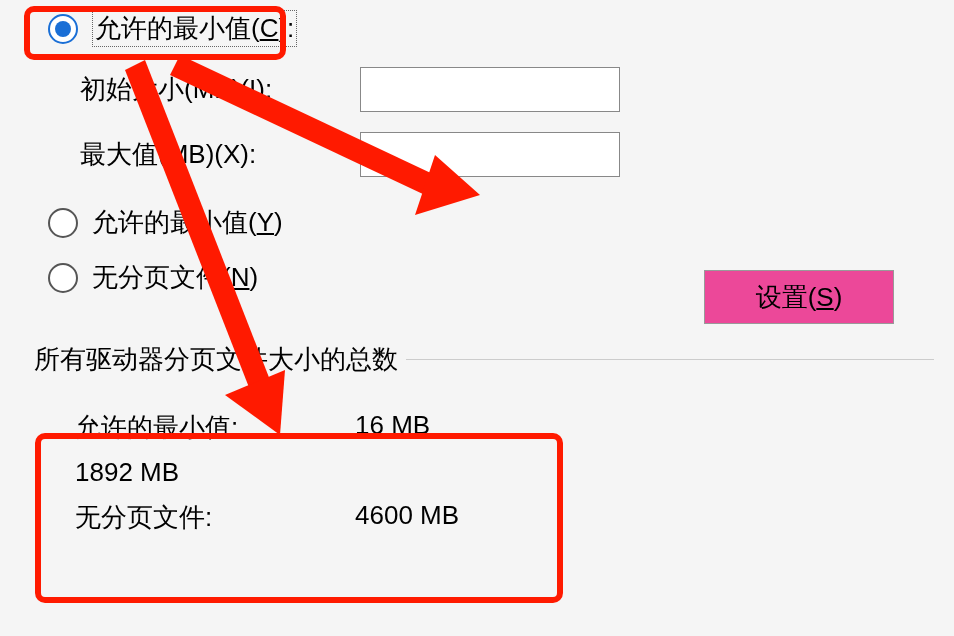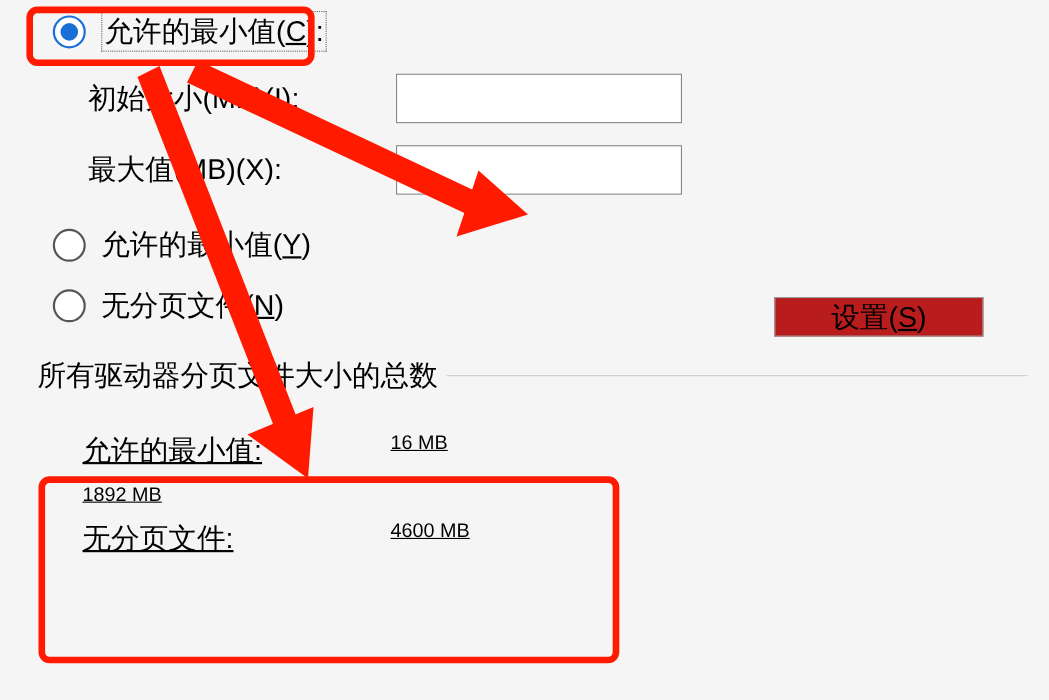--- a/index.html
+++ b/index.html
@@ -85,22 +85,22 @@
     }
     .button-row {
       display: flex;
       justify-content: flex-end;
       padding-right: 40px;
       margin-top: -45px;
       margin-bottom: 35px;
     }
     .set-button {
       width: 190px;
-      height: 36px;
-      background: #b91c1c;
+      height: 54px;
+      background: #ec4899;
       border: 1px solid #999;
       font-size: 26px;
       cursor: pointer;
     }
     .set-button .underline {
       text-decoration: underline;
     }
     .group-section {
       position: relative;
       margin-top: 20px;
@@ -112,28 +112,27 @@
       top: -18px;
       left: 0;
       background: #f5f5f5;
       font-size: 26px;
       padding: 0 8px 0 14px;
     }
     .info-row {
       display: flex;
       margin-left: 55px;
       margin-bottom: 12px;
-      text-decoration: underline;
     }
     .info-label {
       font-size: 26px;
       width: 280px;
     }
     .info-value {
-      font-size: 18px;
+      font-size: 26px;
     }
     
     .red-box-1 {
       position: absolute;
       left: 24px;
       top: 6px;
       width: 262px;
       height: 54px;
       border: 6px solid #ff1a00;
       border-radius: 10px;

